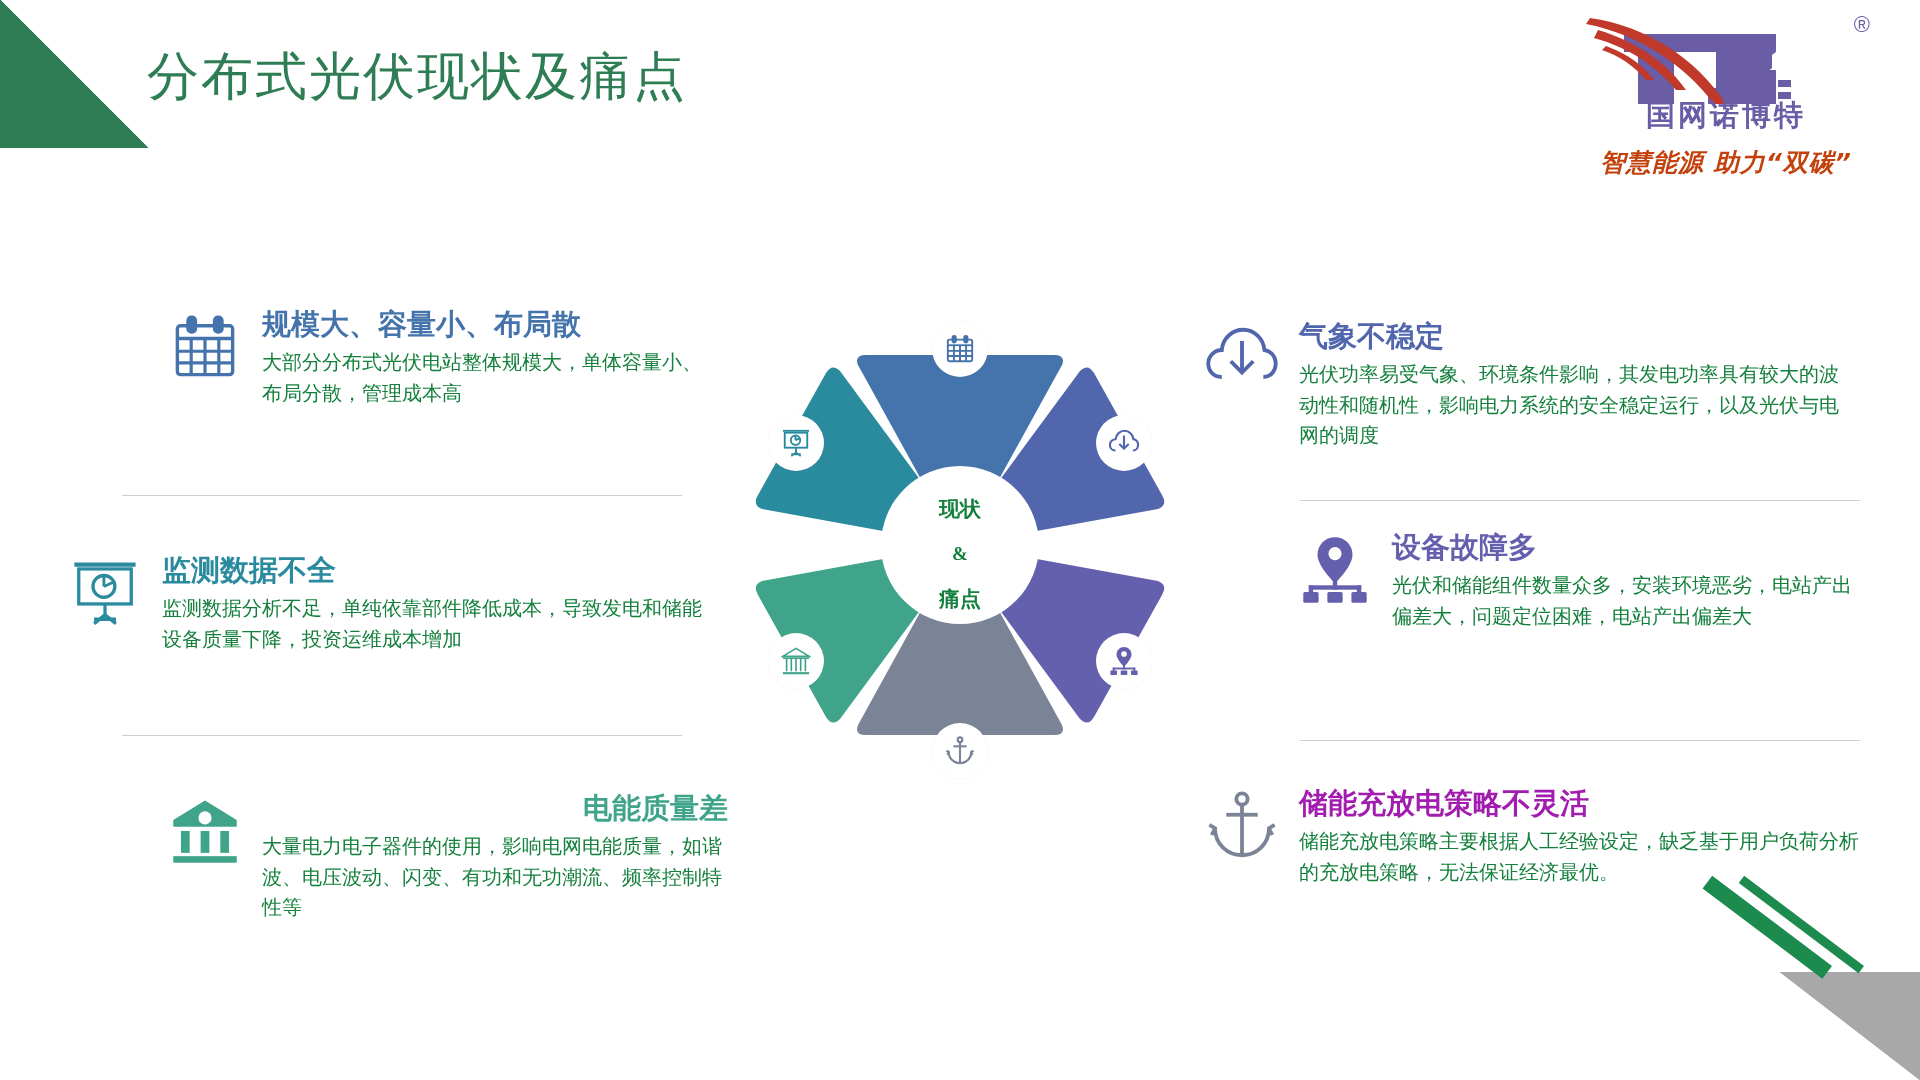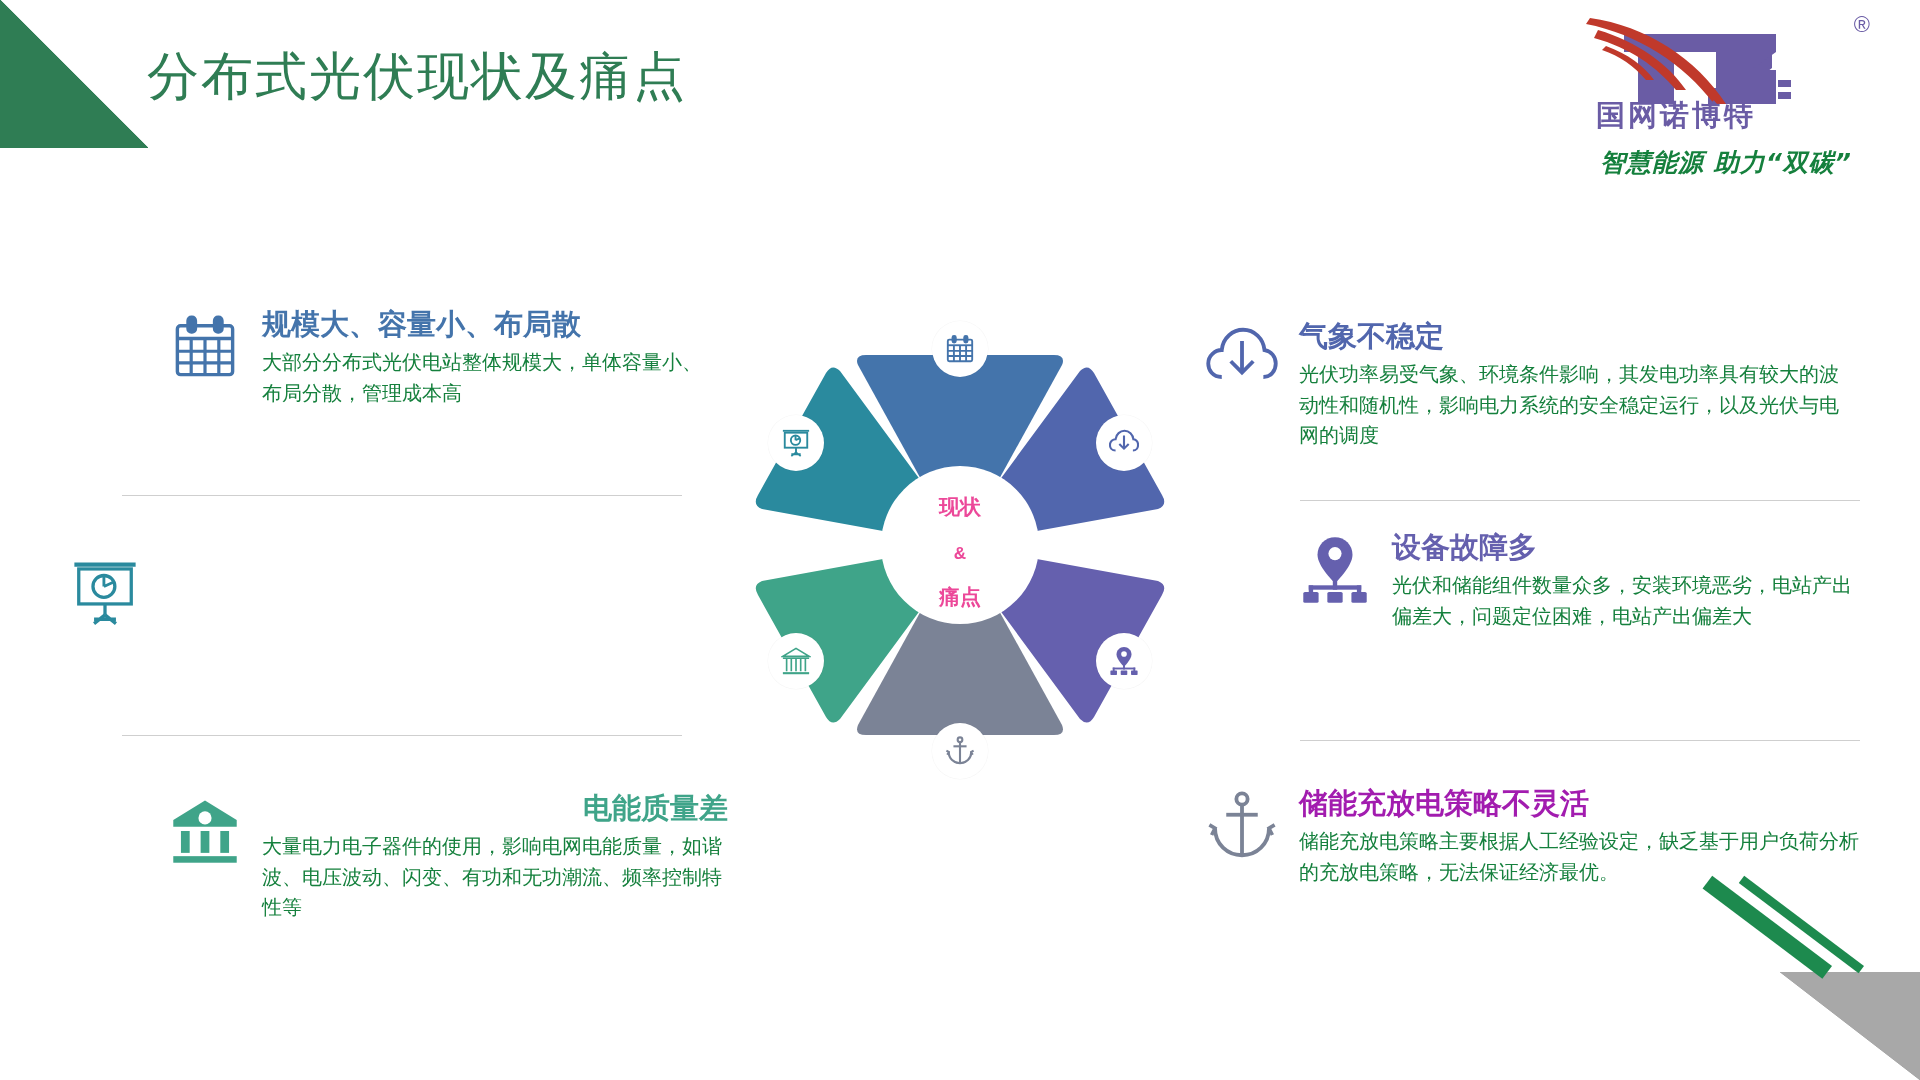--- a/index.html
+++ b/index.html
@@ -69,20 +69,21 @@
   .logo-mark {
     position: relative;
     width: 300px;
     height: 110px;
   }
   .logo-cn {
     position: absolute;
     left: 20px;
     top: 88px;
     width: 260px;
+    text-align: center;
     font-size: 29px;
     font-weight: bold;
     letter-spacing: 3px;
     color: #6a5ca5;
     font-family: "DejaVu Sans", "Liberation Sans", sans-serif;
   }
   .logo-reg {
     position: absolute;
     right: 6px;
     top: 4px;
@@ -91,21 +92,21 @@
   }
   .logo-tag {
     position: absolute;
     left: -6px;
     top: 138px;
     width: 312px;
     text-align: center;
     font-size: 25px;
     font-weight: bold;
     font-style: italic;
-    color: #15803d;
+    color: #c2410c;
     letter-spacing: 1px;
     font-family: "DejaVu Sans", "Liberation Sans", sans-serif;
   }
 
   
   .feature {
     position: absolute;
     display: flex;
     align-items: flex-start;
     gap: 20px;
@@ -159,22 +160,22 @@
     background: #ffffff;
     display: flex;
     flex-direction: column;
     align-items: center;
     justify-content: center;
     line-height: 1.28;
   }
   .hub div {
     font-size: 21px;
     font-weight: bold;
-    color: #ec4899;
-    font-family: Liberation Mono, monospace;
+    color: #15803d;
+    font-family: Liberation Serif, serif;
     margin-top: 19px;
   }
   .hub div.amp { font-size: 19px; }
 
   .badge {
     position: absolute;
     width: 56px;
     height: 56px;
     border-radius: 50%;
     background: #ffffff;
@@ -238,20 +239,24 @@
 <div class="feature" style="left:68px; top:552px; width:640px;">
   <div class="f-icon">
     <svg width="70" height="70" viewBox="0 0 64 64" fill="none" stroke="#2a8a9e" stroke-width="3">
       <path d="M4 6 H60" stroke-width="4"></path>
       <rect x="8" y="10" width="48" height="32"></rect>
       <path d="M32 42 V52"></path>
       <path d="M32 52 L22 60 M32 52 L42 60 M22 56 H42"></path>
       <circle cx="31" cy="26" r="10"></circle>
       <path d="M31 26 V16 M31 26 L40 22" stroke-width="2.6"></path>
     </svg>
+  </div>
+  <div class="f-body">
+    <div class="f-title" style="color:#2a8a9e;">监测数据不全</div>
+    <div class="f-text">监测数据分析不足，单纯依靠部件降低成本，导致发电和储能设备质量下降，投资运维成本增加</div>
   </div>
 </div>
 
 <div class="divider" style="left:122px; top:735px; width:560px;"></div>
 
 <div class="feature" style="left:168px; top:790px; width:560px;">
   <div class="f-icon">
     <svg width="70" height="70" viewBox="0 0 64 64" fill="#3fa489">
       <path d="M32 4 L61 22 L61 28 L3 28 L3 22 Z"></path>
       <circle cx="32" cy="20" r="6" fill="#ffffff"></circle>

